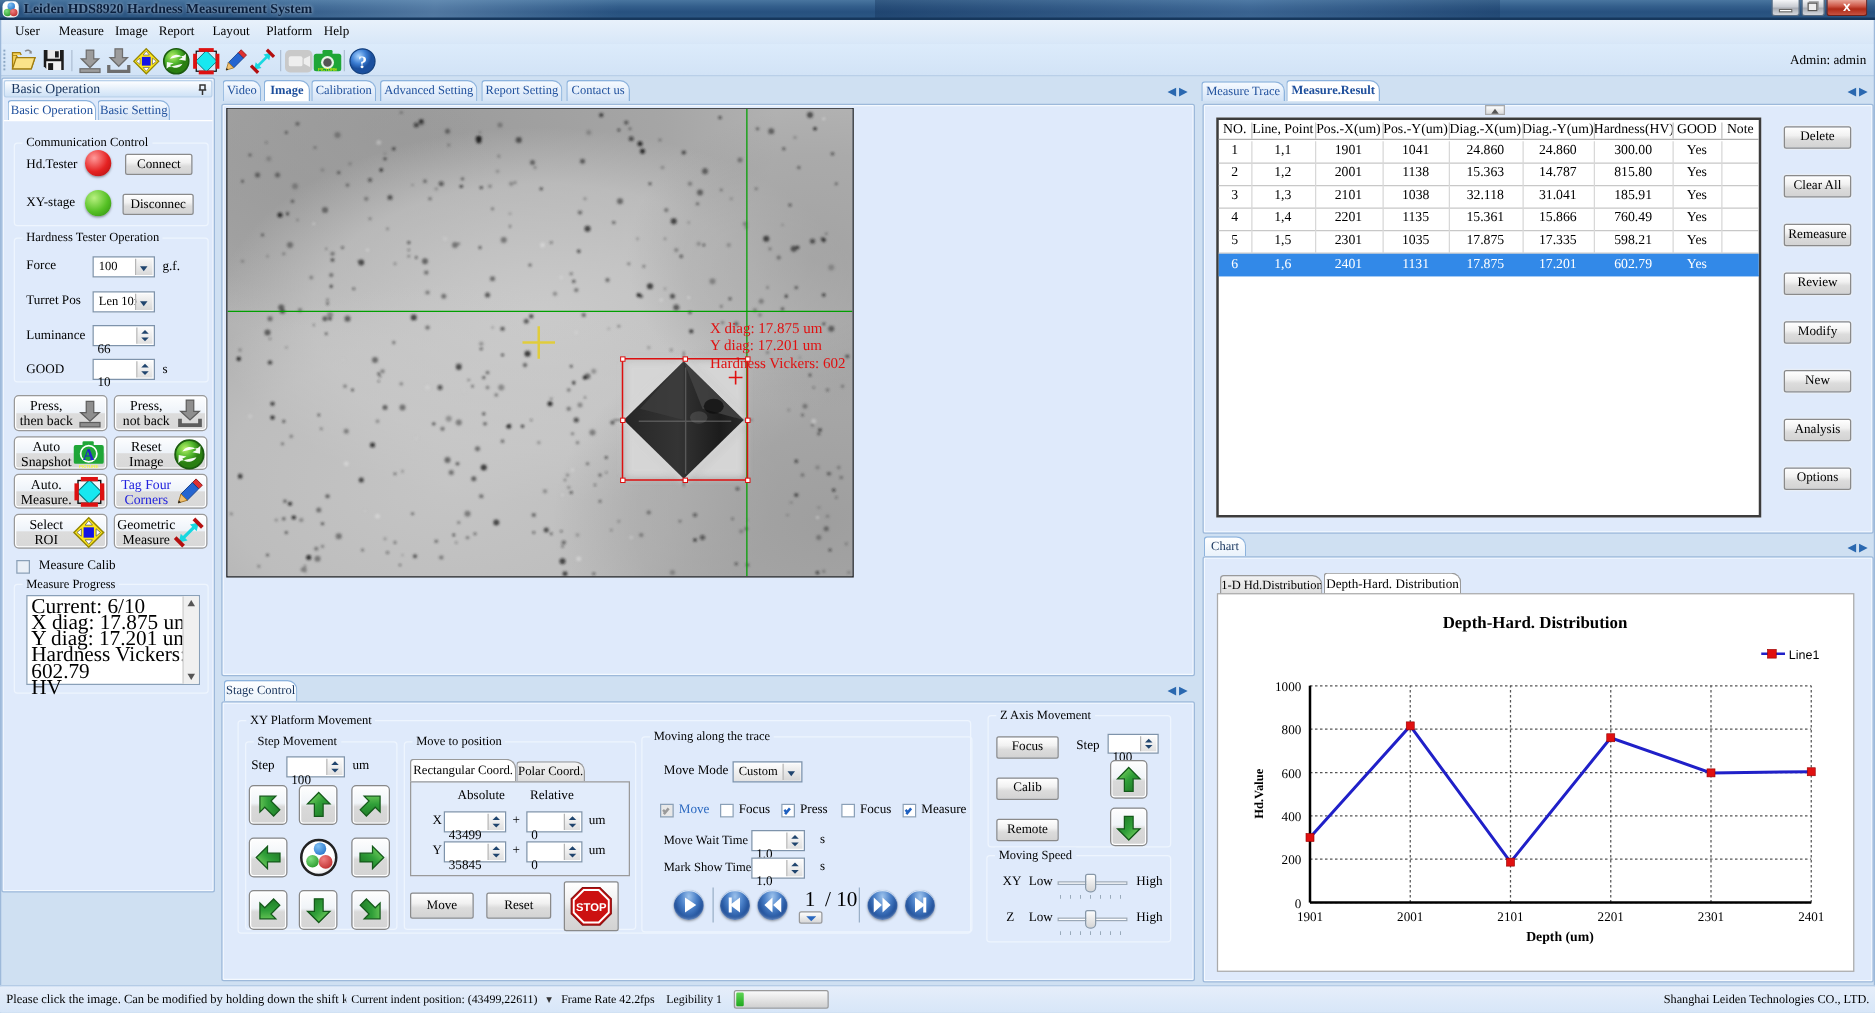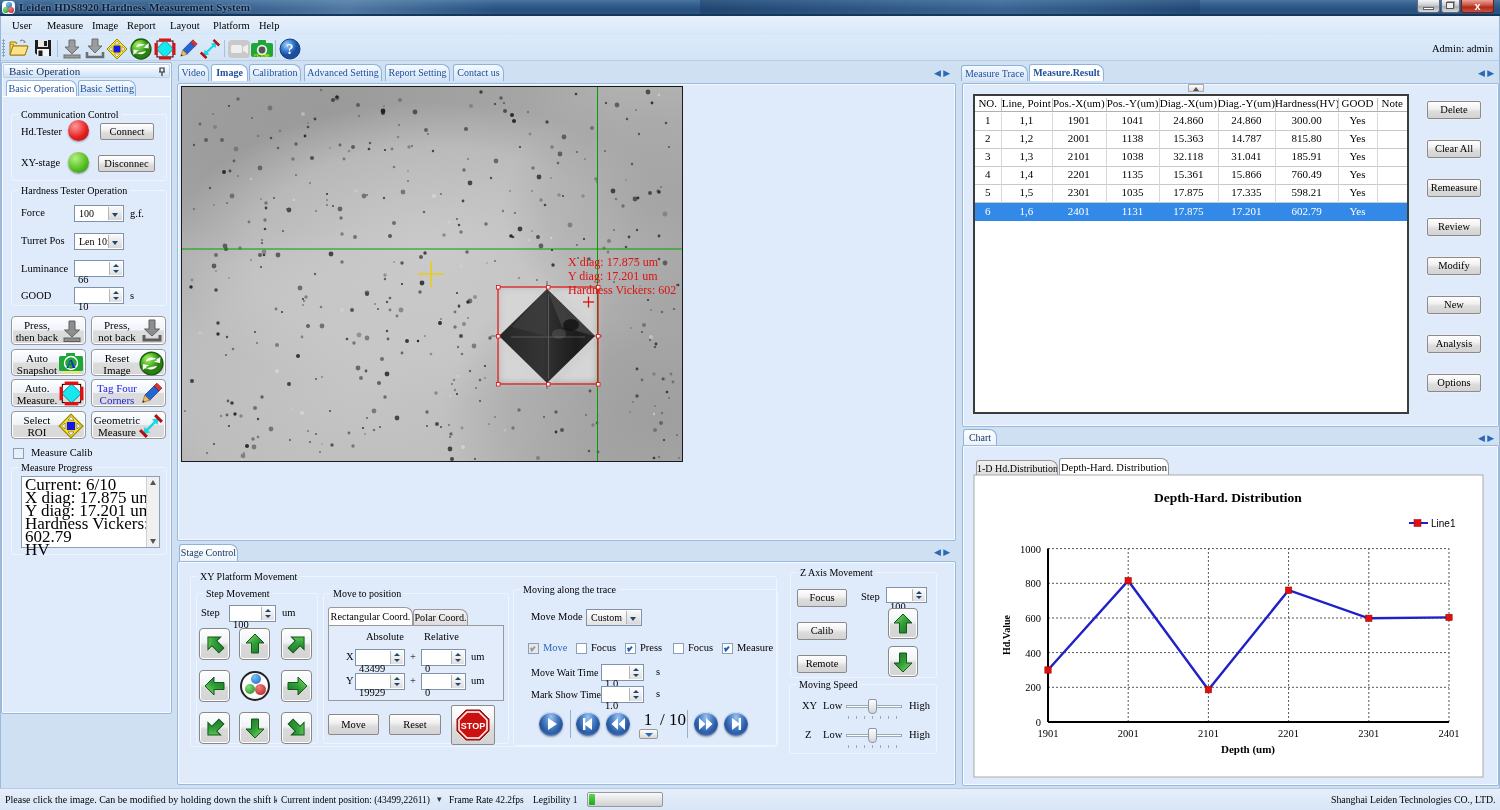--- a/index.html
+++ b/index.html
@@ -854,21 +854,21 @@
 <div class="abs" style="left:13px;top:11px;width:11px;height:11px;border-radius:50%;background:radial-gradient(circle at 35% 30%,#f08080,#b51c1c);"></div>
 </div><div class="grp" style="left:323px;top:593px;width:186px;height:151px;">
     <div class="lg">Move to position</div>
   </div><div class="tab" style="left:328px;top:607px;width:85px;height:18px;line-height:17px;background:#fff;color:#000;border-color:#9a9a9a;font-size:10.2px;">Rectangular Coord.</div><div class="tab" style="left:413px;top:609px;width:55px;height:16px;line-height:15px;color:#000;background:linear-gradient(#f4f4f4,#ddd);border-color:#9a9a9a;font-size:10.2px;">Polar Coord.</div><div class="abs" style="left:328px;top:625px;width:176px;height:76px;border:1px solid #9a9a9a;background:#e2ecfb;"></div><div class="lbl" style="left:366px;top:631px;">Absolute</div><div class="lbl" style="left:424px;top:631px;">Relative</div><div class="lbl" style="left:346px;top:651px;">X</div><div class="spin" style="left:355px;top:649px;width:50px;height:17px;">
     <span class="v">43499</span>
     <span class="ud"></span>
   </div><div class="lbl" style="left:410px;top:651px;">+</div><div class="spin" style="left:421px;top:649px;width:45px;height:17px;">
     <span class="v">0</span>
     <span class="ud"></span>
   </div><div class="lbl" style="left:471px;top:651px;">um</div><div class="lbl" style="left:346px;top:675px;">Y</div><div class="spin" style="left:355px;top:673px;width:50px;height:17px;">
-    <span class="v">19929</span>
+    <span class="v">35845</span>
     <span class="ud"></span>
   </div><div class="lbl" style="left:410px;top:675px;">+</div><div class="spin" style="left:421px;top:673px;width:45px;height:17px;">
     <span class="v">0</span>
     <span class="ud"></span>
   </div><div class="lbl" style="left:471px;top:675px;">um</div><div class="btn" style="left:328px;top:714px;width:51px;height:21px;line-height:19px;">Move</div><div class="btn" style="left:389px;top:714px;width:52px;height:21px;line-height:19px;">Reset</div><div class="btn" style="left:451px;top:705px;width:44px;height:40px;">
 <svg width="36" height="34" viewBox="0 0 36 34" style="margin-top:2px;">
       <polygon points="11,2 25,2 34,11 34,23 25,32 11,32 2,23 2,11" fill="#cc1111" stroke="#881111" stroke-width="1"></polygon>
       <polygon points="12,4 24,4 32,12 32,22 24,30 12,30 4,22 4,12" fill="none" stroke="#fff" stroke-width="1.5"></polygon>
       <text x="18" y="21" font-size="9" font-weight="bold" fill="#fff" text-anchor="middle" font-family="Liberation Sans">STOP</text>
     </svg></div><div class="grp" style="left:513px;top:589px;width:265px;height:157px;">

